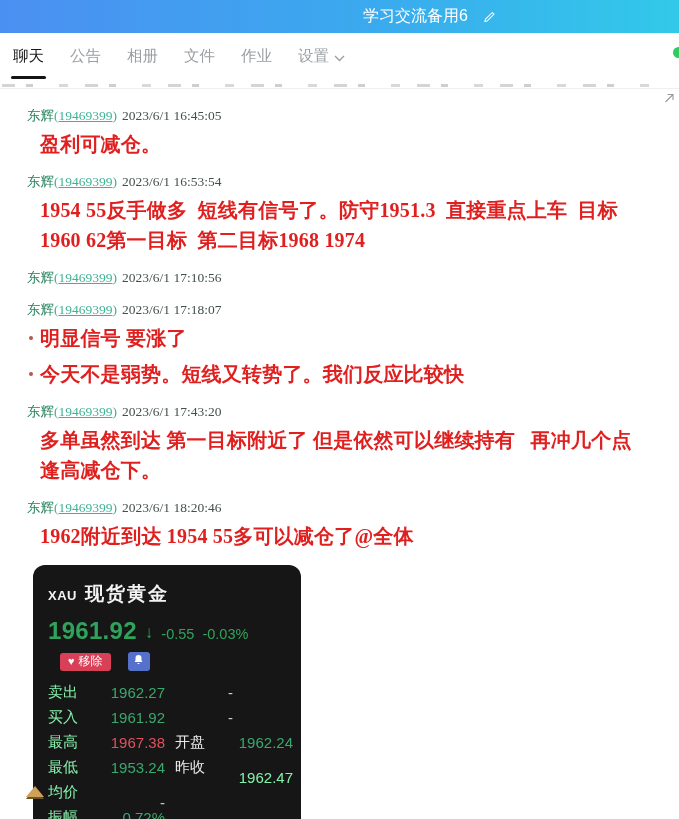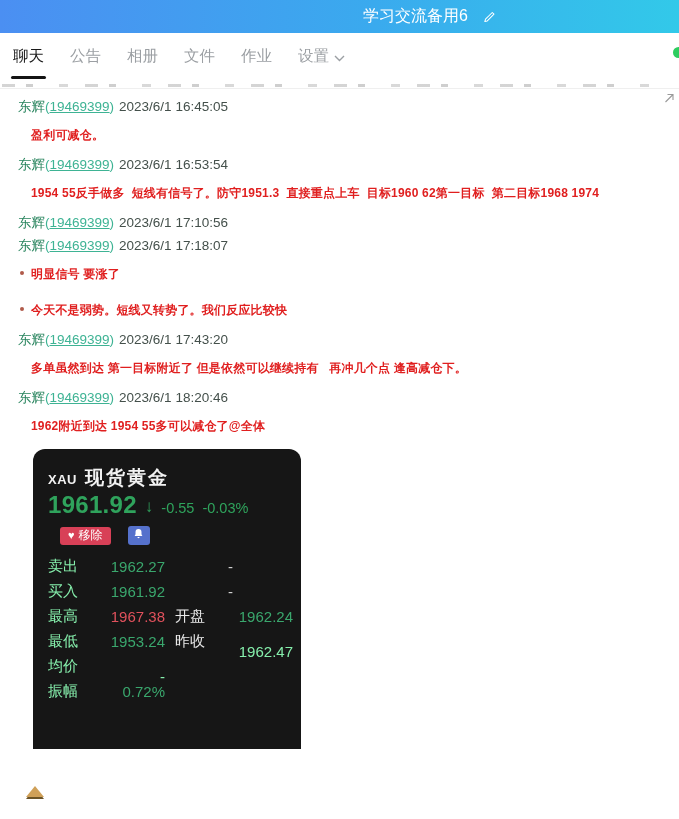--- a/index.html
+++ b/index.html
@@ -26,35 +26,35 @@
   .green-dot{position:absolute;right:-5px;top:14px;width:11px;height:11px;border-radius:50%;
     background:#2ecc5f;}
 
   
   .chat{position:relative;padding:4px 13px 0 13px;}
   .frag{position:absolute;top:-5px;left:2px;right:16px;height:3px;opacity:.85;
     background:repeating-linear-gradient(90deg,#cdcdcd 0 13px,transparent 13px 24px,
       #c6c6c6 24px 31px,transparent 31px 57px,#d2d2d2 57px 66px,transparent 66px 83px);}
   .scroll-arrow{position:absolute;top:1px;right:4px;}
 
-  .msg-group{margin:5px;}
+  .msg-group{margin:14px;font-family:Liberation Serif, serif;}
   .sender{height:18px;line-height:18px;font-size:13.5px;white-space:nowrap;margin-top:4px;}
   .sender .name{color:#26835c;}
   .sender .paren{color:#3eb394;}
   .sender .uid{color:#3eb394;text-decoration:underline;cursor:pointer;}
   .sender .time{color:#44504b;margin-left:5px;}
-  .msg-line{color:#e01f1f;font-weight:700;font-size:12px;line-height:30px;margin:4px 0 6px 13px;
+  .msg-line{color:#e01f1f;font-weight:700;font-size:20px;line-height:30px;margin:4px 0 6px 13px;
     white-space:pre-wrap;letter-spacing:.2px;}
   .dot{display:inline-block;width:4px;height:4px;border-radius:50%;background:#b05a4a;
     vertical-align:middle;margin:0 7px 4px -11px;}
 
   
   .qcard{width:268px;min-height:300px;background:#161616;border-radius:12px 12px 0 0;
     margin:8px 0 0 20px;box-sizing:border-box;padding:16px 8px 10px 15px;color:#e6e6e6;}
-  .qhead{display:flex;align-items:baseline;gap:8px;}
+  .qhead{display:flex;align-items:baseline;gap:8px;margin-bottom:10px;}
   .qsym{font-size:13px;font-weight:700;color:#f2f2f2;letter-spacing:.5px;}
   .qname{font-family:"Liberation Serif","DejaVu Serif",serif;font-size:19px;font-weight:700;
     color:#f2f2f2;letter-spacing:2px;}
   .qprice-row{display:flex;align-items:baseline;gap:8px;color:#2fa35c;}
   .qprice{font-size:24px;font-weight:700;letter-spacing:.3px;}
   .qarrow{font-size:17px;font-weight:900;position:relative;top:-1px;}
   .qchg{font-size:14.5px;}
   .qbtns{display:flex;align-items:center;gap:17px;margin:7px 0 0 12px;}
   .removeb{display:flex;align-items:center;gap:4px;background:#d84057;border:none;color:#fff;
     font-size:12px;height:18px;padding:0 8px;border-radius:3px;cursor:pointer;

